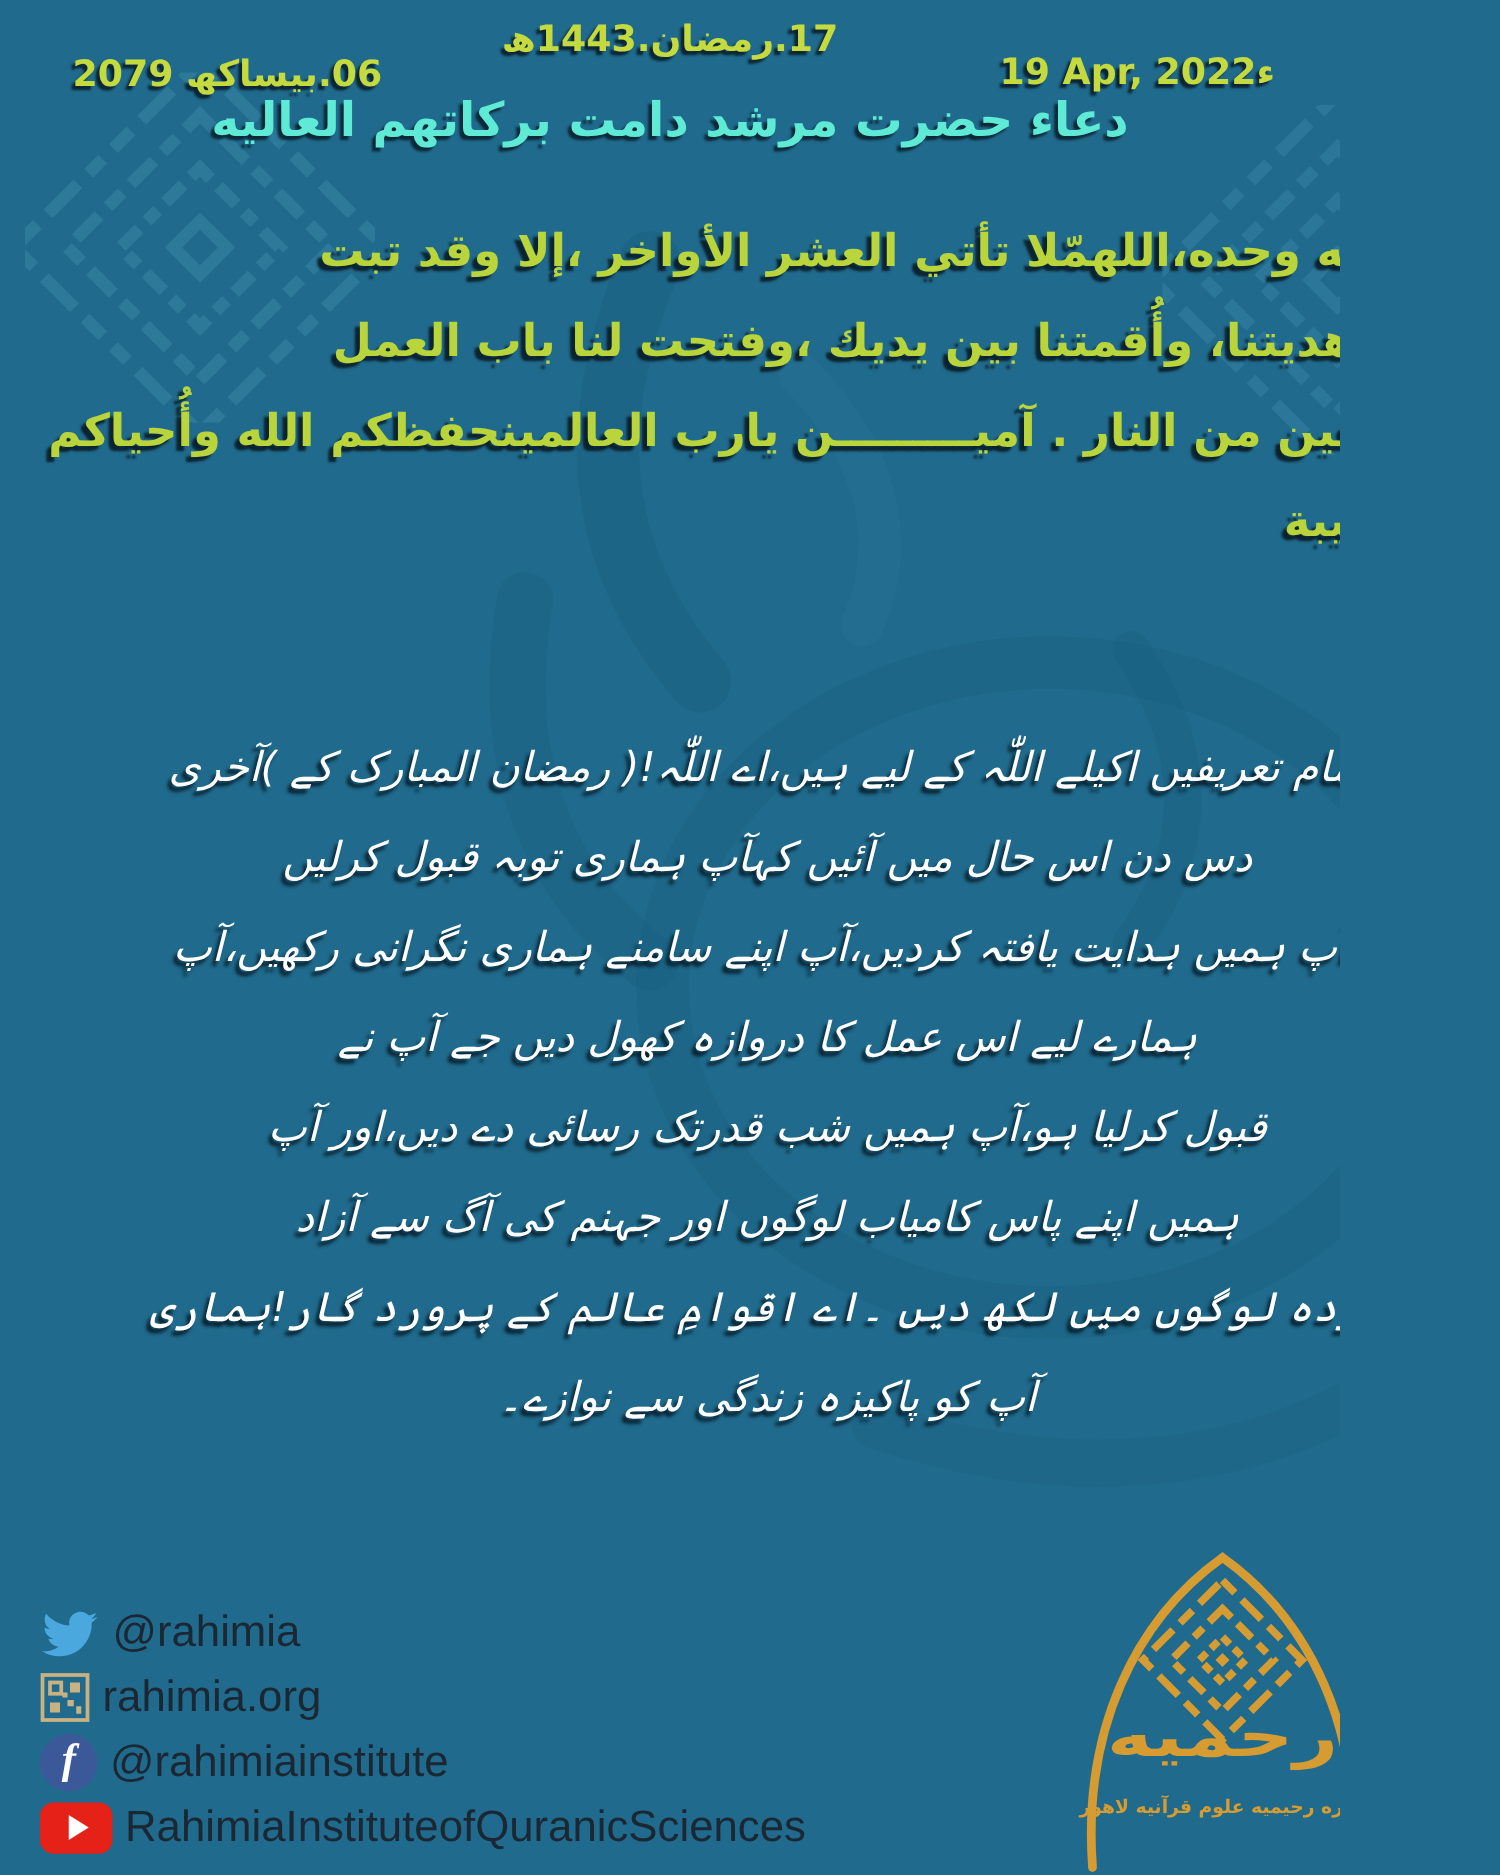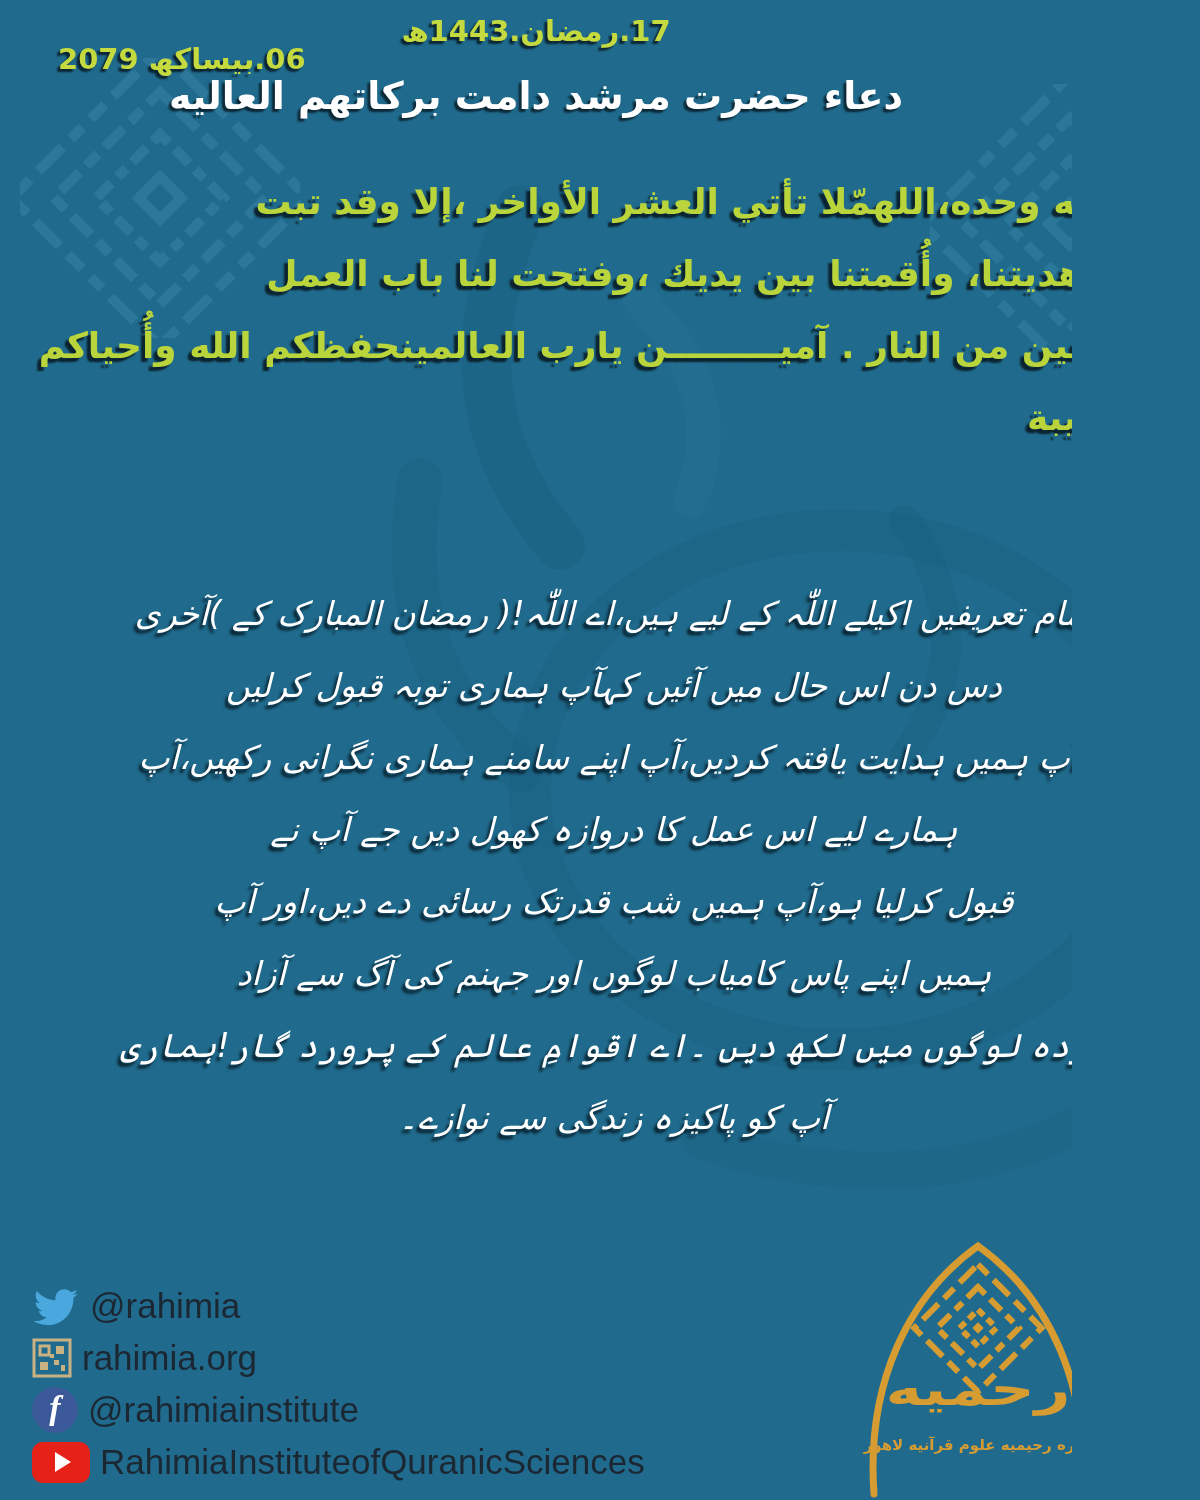--- a/index.html
+++ b/index.html
@@ -19,21 +19,21 @@
     position:absolute;color:#C4DA3E;font-size:29px;font-weight:bold;
     text-shadow:-3px 3px 2px rgba(8,24,34,.85);
     white-space:nowrap;
   }
   .date-center{top:14px;left:0;width:100%;text-align:center;}
   .date-left{top:42px;left:58px;}
   .date-right{top:40px;right:52px;}
 
   .page-title{
     position:absolute;top:74px;left:0;width:100%;margin:0;text-align:center;
-    color:#ffffff;font-size:38px;font-weight:bold;
+    color:#5eead4;font-size:38px;font-weight:bold;
     text-shadow:-3px 3px 2px rgba(8,24,34,.8);
   }
 
   
   .arabic{
     position:absolute;top:166px;left:0;width:1200px;text-align:center;
     color:#B9D53B;font-weight:bold;font-size:36px;line-height:72px;
     text-shadow:-4px 4px 2px rgba(8,22,30,.85);
   }
   .arabic .line{white-space:nowrap;text-align:right;}
@@ -113,20 +113,21 @@
     <g transform="rotate(45 140 140)" fill="none" stroke="#3F8CAD" stroke-width="10" opacity="0.38">
       <rect x="35" y="35" width="210" height="210" stroke-dasharray="20 12 34 12 16 12"></rect>
       <rect x="65" y="65" width="150" height="150" stroke-dasharray="16 10 26 10"></rect>
       <rect x="95" y="95" width="90" height="90" stroke-dasharray="12 9 20 9"></rect>
       <rect x="125" y="125" width="30" height="30"></rect>
     </g>
   </svg>
 
   <div class="date date-center" dir="rtl">17.رمضان.1443ھ</div>
   <div class="date date-left" dir="rtl">06.بیساکھ 2079</div>
+  <div class="date date-right" dir="ltr">19 Apr, 2022ء</div>
 
   <h1 class="page-title" dir="rtl">دعاء حضرت مرشد دامت برکاتهم العالیه</h1>
 
   <section class="arabic" dir="rtl">
     <div class="line">الحمدلله وحده،اللهمّلا تأتي العشر الأواخر ،إلا وقد تبت</div>
     <div class="line">علينا وهديتنا، وأُقمتنا بين يديك ،وفتحت لنا باب العمل</div>
     <div class="line">المعتوقين من النار . آميـــــــــن يارب العالمينحفظكم الله وأُحياكم</div>
     <div class="line">حياة طيبة</div>
   </section>
 

